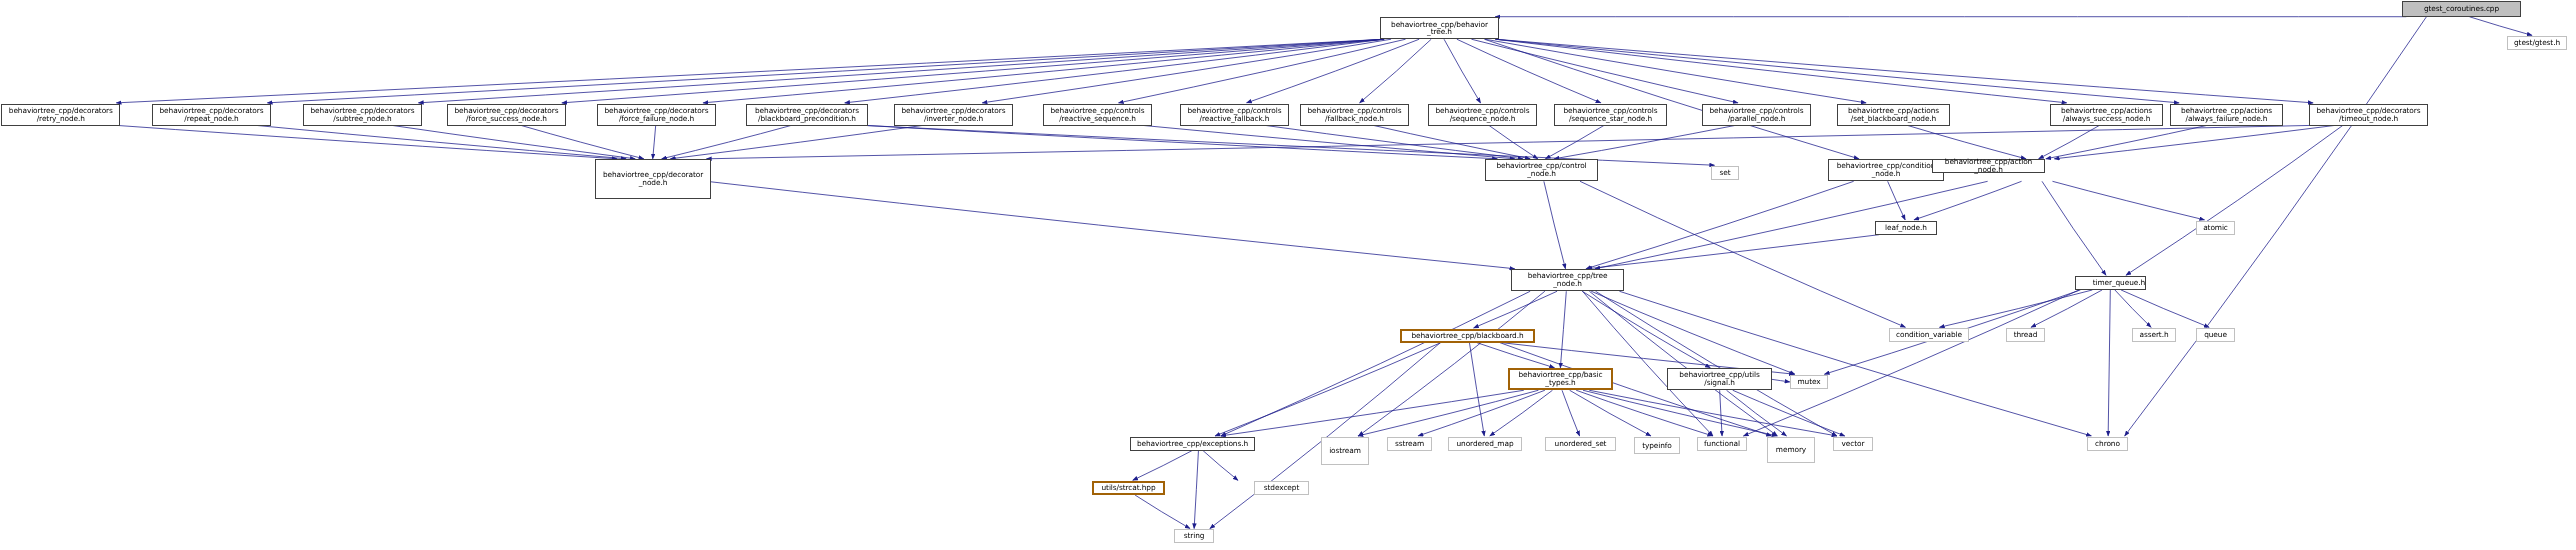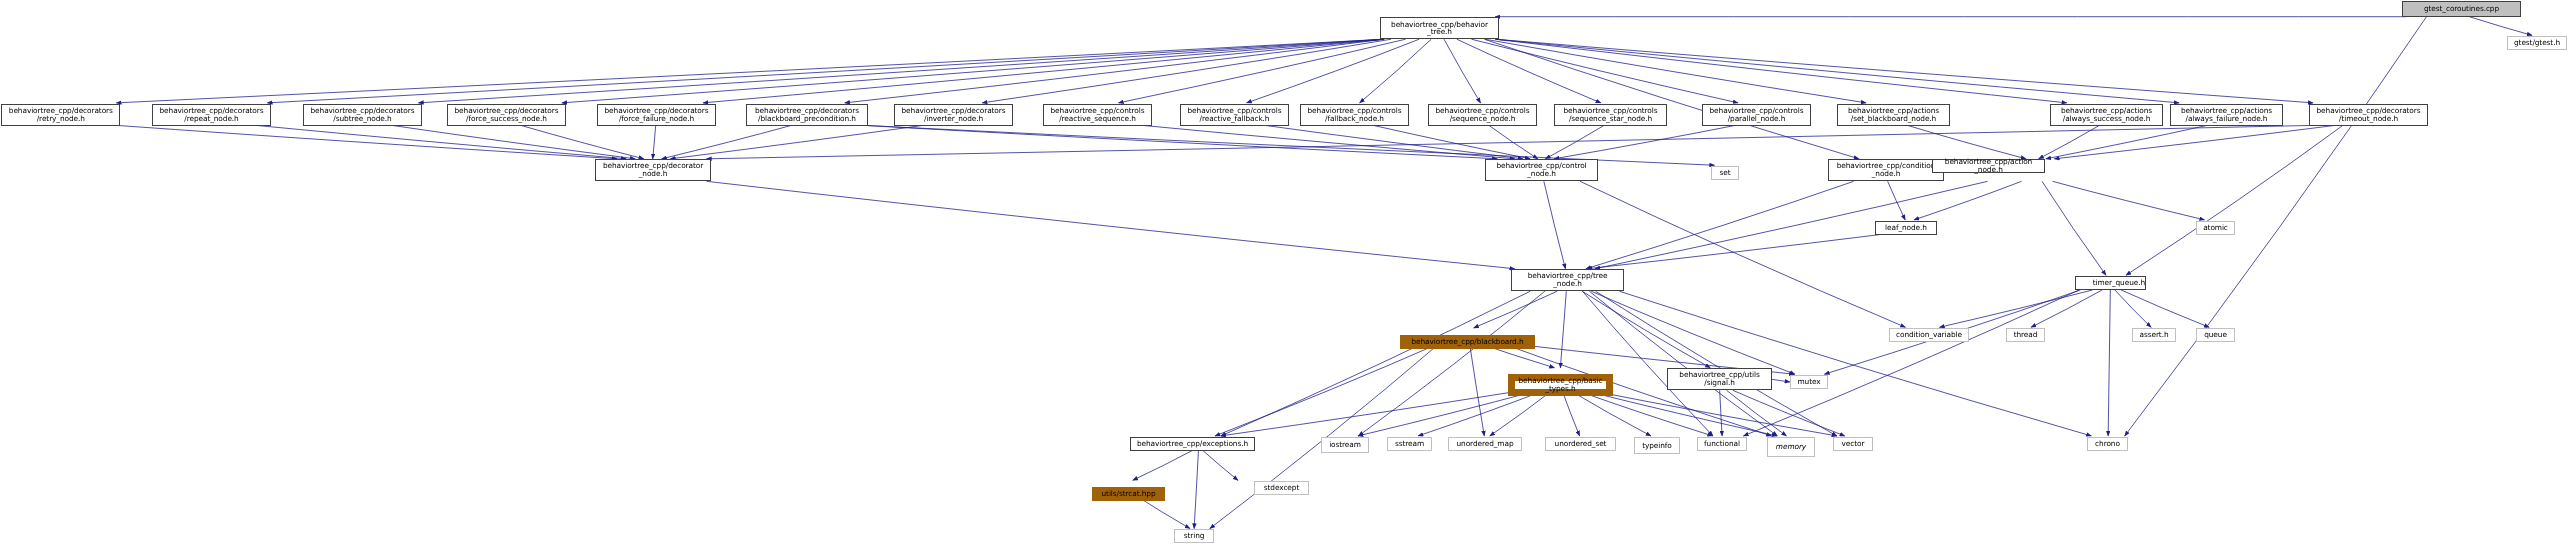--- a/index.html
+++ b/index.html
@@ -17,21 +17,21 @@
     background:#ffffff;
     color:#000000;
     font-size:7.4px;
     letter-spacing:-0.1px;
     white-space:pre-line;
     z-index:5;
   }
   
   .n-grey{border:0.6px solid #c0c0c0;}
   .n-black{border:1px solid #404040;}
-  .n-red{border:7px solid #a16207;margin-top:6px;}
+  .n-red{border:2px solid #a16207;}
   .n-root{border:1px solid #404040;background:#bfbfbf;}
 </style>
 </head>
 <body>
 
 <div id="graph">
   <svg class="edges" id="edge-layer" viewBox="0 0 4007 857" preserveAspectRatio="none">
     <defs>
       <marker id="ah" markerWidth="9" markerHeight="7" refX="8" refY="3.5" orient="auto" markerUnits="userSpaceOnUse">
         <path d="M0,0 L9,3.5 L0,7 z" fill="#1f1f8c"></path>
@@ -164,21 +164,21 @@
       <div class="node n-black" style="left: 1702px; top: 104px; width: 109px; height: 22px;"><span>behaviortree_cpp/controls
 /parallel_node.h</span></div>
       <div class="node n-black" style="left: 1837px; top: 104px; width: 113px; height: 22px;"><span>behaviortree_cpp/actions
 /set_blackboard_node.h</span></div>
       <div class="node n-black" style="left: 2050px; top: 104px; width: 113px; height: 22px;"><span>behaviortree_cpp/actions
 /always_success_node.h</span></div>
       <div class="node n-black" style="left: 2170px; top: 104px; width: 113px; height: 22px;"><span>behaviortree_cpp/actions
 /always_failure_node.h</span></div>
       <div class="node n-black" style="left: 2309px; top: 104px; width: 119px; height: 22px;"><span>behaviortree_cpp/decorators
 /timeout_node.h</span></div>
-      <div class="node n-black" style="left: 595px; top: 159px; width: 116px; height: 22px;"><span>behaviortree_cpp/decorator
+      <div class="node n-black" style="left: 595px; top: 159px; width: 116px; height: 40px;"><span>behaviortree_cpp/decorator
 _node.h</span></div>
       <div class="node n-black" style="left: 1485px; top: 159px; width: 113px; height: 22px;"><span>behaviortree_cpp/control
 _node.h</span></div>
       <div class="node n-grey" style="left: 1711px; top: 166px; width: 28px; height: 14px;"><span>set</span></div>
       <div class="node n-black" style="left: 1828px; top: 159px; width: 116px; height: 22px;"><span>behaviortree_cpp/condition
 _node.h</span></div>
       <div class="node n-black" style="left: 1932px; top: 159px; width: 113px; height: 14px;"><span>behaviortree_cpp/action
 _node.h</span></div>
       <div class="node n-black" style="left: 1875px; top: 221px; width: 62px; height: 14px;"><span>leaf_node.h</span></div>
       <div class="node n-grey" style="left: 2196px; top: 221px; width: 39px; height: 14px;"><span>atomic</span></div>
@@ -189,27 +189,27 @@
       <div class="node n-grey" style="left: 2006px; top: 328px; width: 39px; height: 14px;"><span>thread</span></div>
       <div class="node n-grey" style="left: 2132px; top: 328px; width: 44px; height: 14px;"><span>assert.h</span></div>
       <div class="node n-grey" style="left: 2196px; top: 328px; width: 39px; height: 14px;"><span>queue</span></div>
       <div class="node n-red" style="left: 1400px; top: 329px; width: 135px; height: 14px;"><span>behaviortree_cpp/blackboard.h</span></div>
       <div class="node n-red" style="left: 1508px; top: 368px; width: 105px; height: 22px;"><span>behaviortree_cpp/basic
 _types.h</span></div>
       <div class="node n-black" style="left: 1667px; top: 368px; width: 105px; height: 22px;"><span>behaviortree_cpp/utils
 /signal.h</span></div>
       <div class="node n-grey" style="left: 1790px; top: 375px; width: 38px; height: 14px;"><span>mutex</span></div>
       <div class="node n-black" style="left: 1130px; top: 437px; width: 125px; height: 14px;"><span>behaviortree_cpp/exceptions.h</span></div>
-      <div class="node n-grey" style="left: 1321px; top: 437px; width: 48px; height: 16px;"><span>iostream</span></div>
+      <div class="node n-grey" style="left: 1321px; top: 437px; width: 48px; height: 28px;"><span>iostream</span></div>
       <div class="node n-grey" style="left: 1387px; top: 437px; width: 45px; height: 14px;"><span>sstream</span></div>
       <div class="node n-grey" style="left: 1448px; top: 437px; width: 74px; height: 14px;"><span>unordered_map</span></div>
       <div class="node n-grey" style="left: 1545px; top: 437px; width: 71px; height: 14px;"><span>unordered_set</span></div>
       <div class="node n-grey" style="left: 1634px; top: 437px; width: 46px; height: 17px;"><span>typeinfo</span></div>
       <div class="node n-grey" style="left: 1697px; top: 437px; width: 50px; height: 14px;"><span>functional</span></div>
-      <div class="node n-grey" style="left: 1767px; top: 437px; width: 48px; height: 20px; font-style: italic;"><span>memory</span></div>
+      <div class="node n-grey" style="left: 1767px; top: 437px; width: 48px; height: 26px;"><span>memory</span></div>
       <div class="node n-grey" style="left: 1833px; top: 437px; width: 40px; height: 14px;"><span>vector</span></div>
       <div class="node n-grey" style="left: 2087px; top: 437px; width: 41px; height: 14px;"><span>chrono</span></div>
       <div class="node n-red" style="left: 1092px; top: 481px; width: 73px; height: 14px;"><span>utils/strcat.hpp</span></div>
       <div class="node n-grey" style="left: 1213px; top: 481px; width: 55px; height: 14px; margin-left: 41px;"><span>stdexcept</span></div>
       <div class="node n-grey" style="left: 1174px; top: 529px; width: 40px; height: 14px;"><span>string</span></div>
     </div>
 </div>
 
 
 </body></html>

